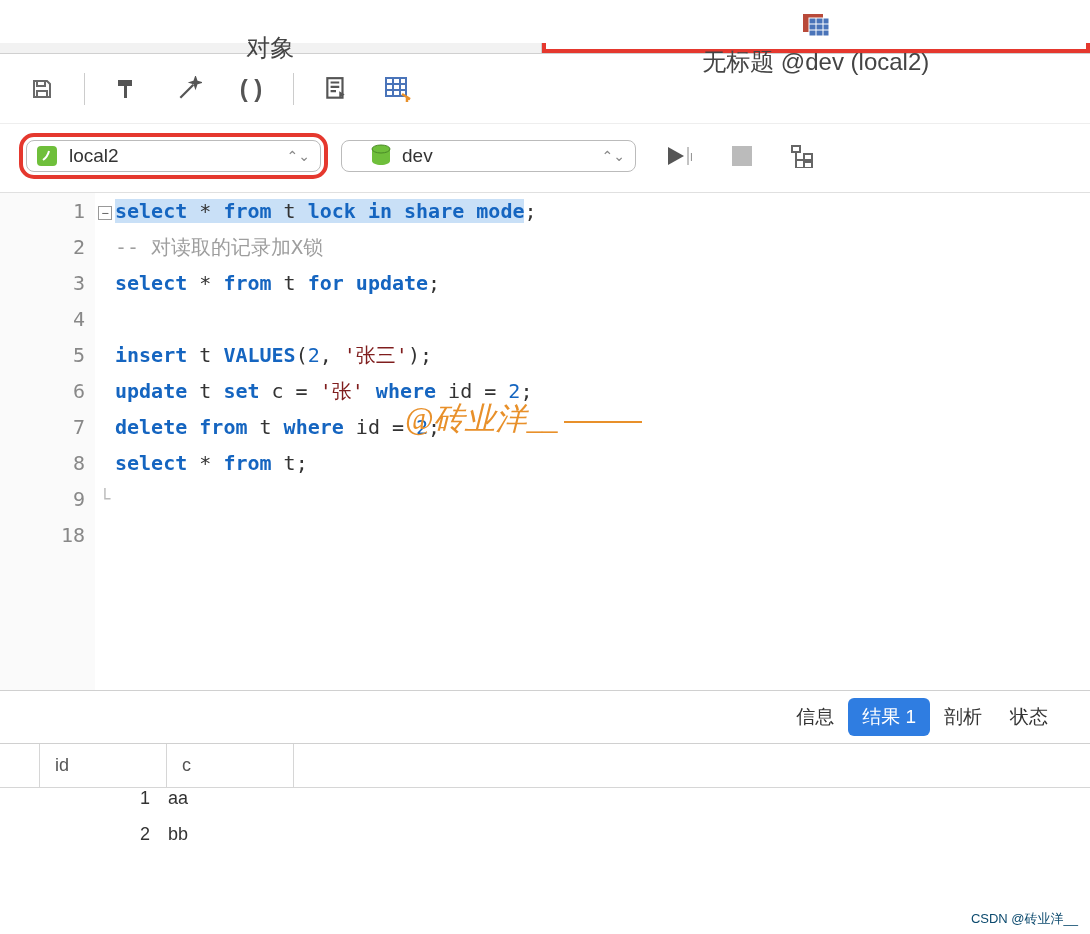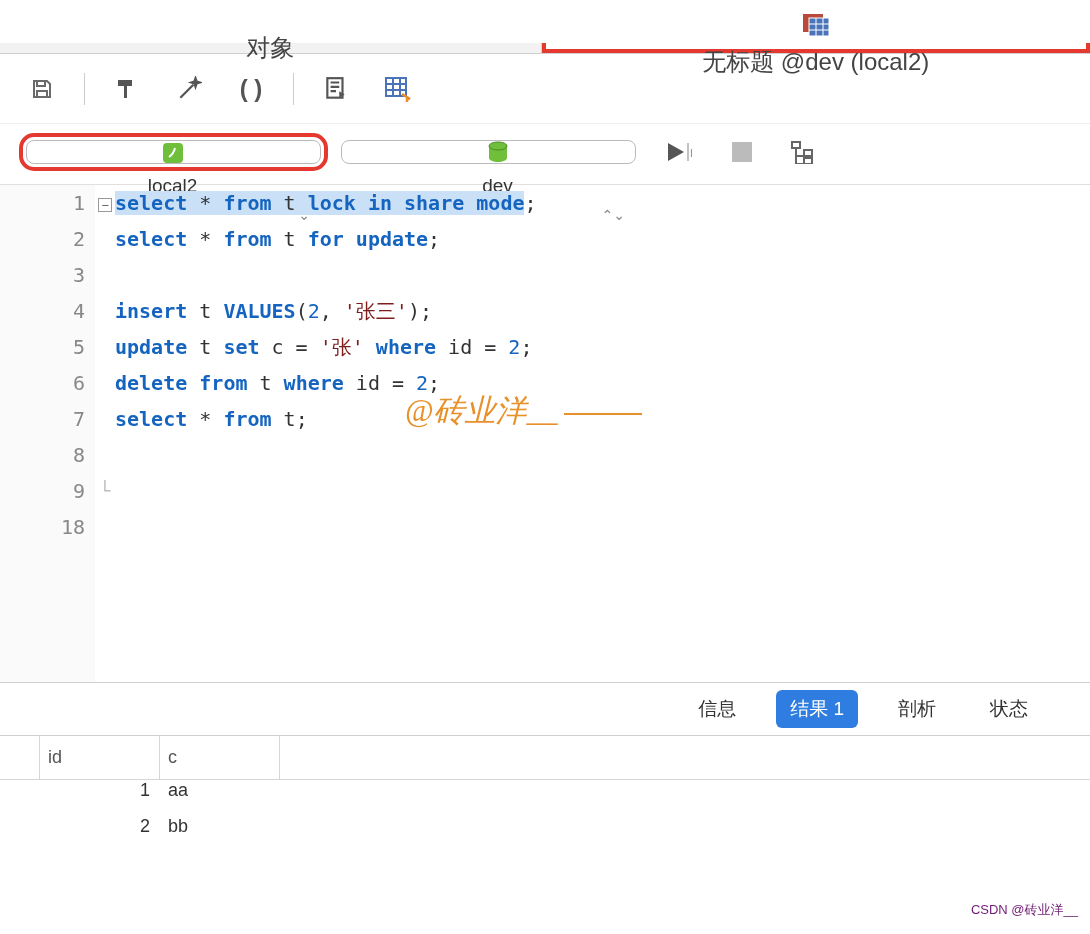--- a/index.html
+++ b/index.html
@@ -8,21 +8,21 @@
 .tabs { display: flex; height: 54px; border-bottom: 1px solid #d0d0d0; }
 .tab { flex: 1; display: flex; align-items: center; justify-content: center; gap: 10px; font-size: 24px; color: #444; border-right: 1px solid #d0d0d0; background: #f2f2f2; margin-top: 43px; }
 .tab.active { background: #fff; }
 .tab-hl { border: 4px solid #e5382e; border-top: 0; background:#fff;flex-direction:column; }
 
 .toolbar { display: flex; align-items: center; height: 70px; padding: 0 28px; gap: 34px; border-bottom:1px solid #eee;}
 .tool-sep { width: 1px; height: 32px; background: #ccc; margin: 0 -6px; }
 .tool-icon { width: 28px; height: 28px; display:flex; align-items:center; justify-content:center; color:#666; }
 
 .selector-row { display:flex; align-items:center; padding: 16px 26px 20px; gap: 20px; }
-.sel { display:flex; align-items:center; height:24px; border:1px solid #bbb; border-radius:8px; padding:0 10px 0 8px; font-size:19px; color:#333; gap:10px;flex-direction:column; }
+.sel { display:flex; align-items:center; height:32px; border:1px solid #bbb; border-radius:8px; padding:0 10px 0 8px; font-size:19px; color:#333; gap:10px; }
 .sel .caret { color:#888; margin-left:auto; font-size:14px; }
 .sel-hl { outline: 4px solid #e5382e; outline-offset: 3px; border-radius:8px;}
 .sel1 { width: 295px; }
 .sel2 { width: 295px; padding-left: 28px; }
 .runtool { display:flex; align-items:center; gap: 38px; color:#777; margin-left:10px;}
 
 .editor { display:flex; border-top:1px solid #e0e0e0; height: 498px; overflow:hidden; }
 .gutter { width: 95px; text-align: right; padding-right: 10px; font-family: Menlo, Consolas, monospace; font-size: 20px; color:#888; background:#fafafa; border-right:0; line-height:36px; padding-top:0;}
 .gline { height:36px; }
 .fold { width:20px; text-align:center; color:#999; font-family:monospace; font-size:18px; line-height:36px;}
@@ -32,32 +32,32 @@
 .cline { height:36px; white-space:pre; }
 .hl-bg { background: #c9e0f7; }
 .kw { color:#1565c0; font-weight:600; }
 .cmt { color:#9e9e9e; }
 .str { color:#7f1d1d; }
 .num { color:#1565c0; }
 .pn { color:#333; }
 .watermark { position:absolute; left:290px; top:208px; color:#e8902a; font-size:31px; font-style:italic; font-family: "Kaiti SC", serif; pointer-events:none;}
 .wm-line { display:inline-block; border-top:2px solid #e8902a; width:78px; vertical-align:middle; margin-left:6px;}
 
-.result-tabs { display:flex; justify-content:flex-end; align-items:center; height:54px; border-top:1px solid #d0d0d0; border-bottom:1px solid #d0d0d0; gap:26px; padding-right:48px; font-size:19px;}
+.result-tabs { display:flex; justify-content:flex-end; align-items:center; height:54px; border-top:1px solid #d0d0d0; border-bottom:1px solid #d0d0d0; padding-right:28px; font-size:19px;}
 .rtab { padding:6px 14px; color:#333; border-radius:6px;}
 .rtab.active { background:#2f7de1; color:#fff; }
 
 .result-grid { }
 .rg-head { display:flex; height:44px; border-bottom:1px solid #d6d6d6; font-size:18px; color:#555;}
 .rg-head .corner { width:40px; border-right:1px solid #d6d6d6;}
-.rg-head .col { width:120px; display:flex; align-items:center; padding-left:8px; border-right:1px solid #d6d6d6;}
+.rg-head .col { width:120px; display:flex; align-items:center; padding-left:8px; border-right:1px solid #d6d6d6;margin-left:7px;}
 .rg-body .row { display:flex; height:36px; font-size:18px; }
 .rg-body .idcol { width:160px; text-align:right; padding-right:10px;}
 .rg-body .ccol { padding-left:8px;}
-.csdn { position:absolute; right:12px; bottom:15px; color:#701a75; font-size:13px;}
+.csdn { position:absolute; right:12px; bottom:6px; color:#0c4a6e; font-size:13px;}
 
 svg { display:block; }
 </style>
 </head>
 <body>
 
 <div class="tabs">
   <div class="tab">
     <span>对象</span>
   </div>
@@ -185,20 +185,21 @@
       <div class="gline"> </div>
       <div class="gline"> </div>
       <div class="gline"> </div>
       <div class="gline"> </div>
       <div class="gline" style="color: rgb(187, 187, 187);">└</div>
       <div class="gline"> </div>
     </div>
   <div class="code" id="code">
     <div class="watermark"><span>@砖业洋__</span><span class="wm-line"></span></div>
       <div class="cline"><span class="kw hl-bg">select</span><span class="pn hl-bg"> * </span><span class="kw hl-bg">from</span><span class="pn hl-bg"> t </span><span class="kw hl-bg">lock</span><span class="pn hl-bg"> </span><span class="kw hl-bg">in</span><span class="pn hl-bg"> </span><span class="kw hl-bg">share</span><span class="pn hl-bg"> </span><span class="kw hl-bg">mode</span><span class="pn">;</span></div>
+      <div class="cline"><span class="cmt">-- 对读取的记录加X锁</span></div>
       <div class="cline"><span class="kw">select</span><span class="pn"> * </span><span class="kw">from</span><span class="pn"> t </span><span class="kw">for</span><span class="pn"> </span><span class="kw">update</span><span class="pn">;</span></div>
       <div class="cline"><span class="pn"></span></div>
       <div class="cline"><span class="kw">insert</span><span class="pn"> t </span><span class="kw">VALUES</span><span class="pn">(</span><span class="num">2</span><span class="pn">, </span><span class="str">'张三'</span><span class="pn">);</span></div>
       <div class="cline"><span class="kw">update</span><span class="pn"> t </span><span class="kw">set</span><span class="pn"> c = </span><span class="str">'张'</span><span class="pn"> </span><span class="kw">where</span><span class="pn"> id = </span><span class="num">2</span><span class="pn">;</span></div>
       <div class="cline"><span class="kw">delete</span><span class="pn"> </span><span class="kw">from</span><span class="pn"> t </span><span class="kw">where</span><span class="pn"> id = </span><span class="num">2</span><span class="pn">;</span></div>
       <div class="cline"><span class="kw">select</span><span class="pn"> * </span><span class="kw">from</span><span class="pn"> t;</span></div>
     </div>
 </div>
 
 <div class="result-tabs" id="rtabs">

